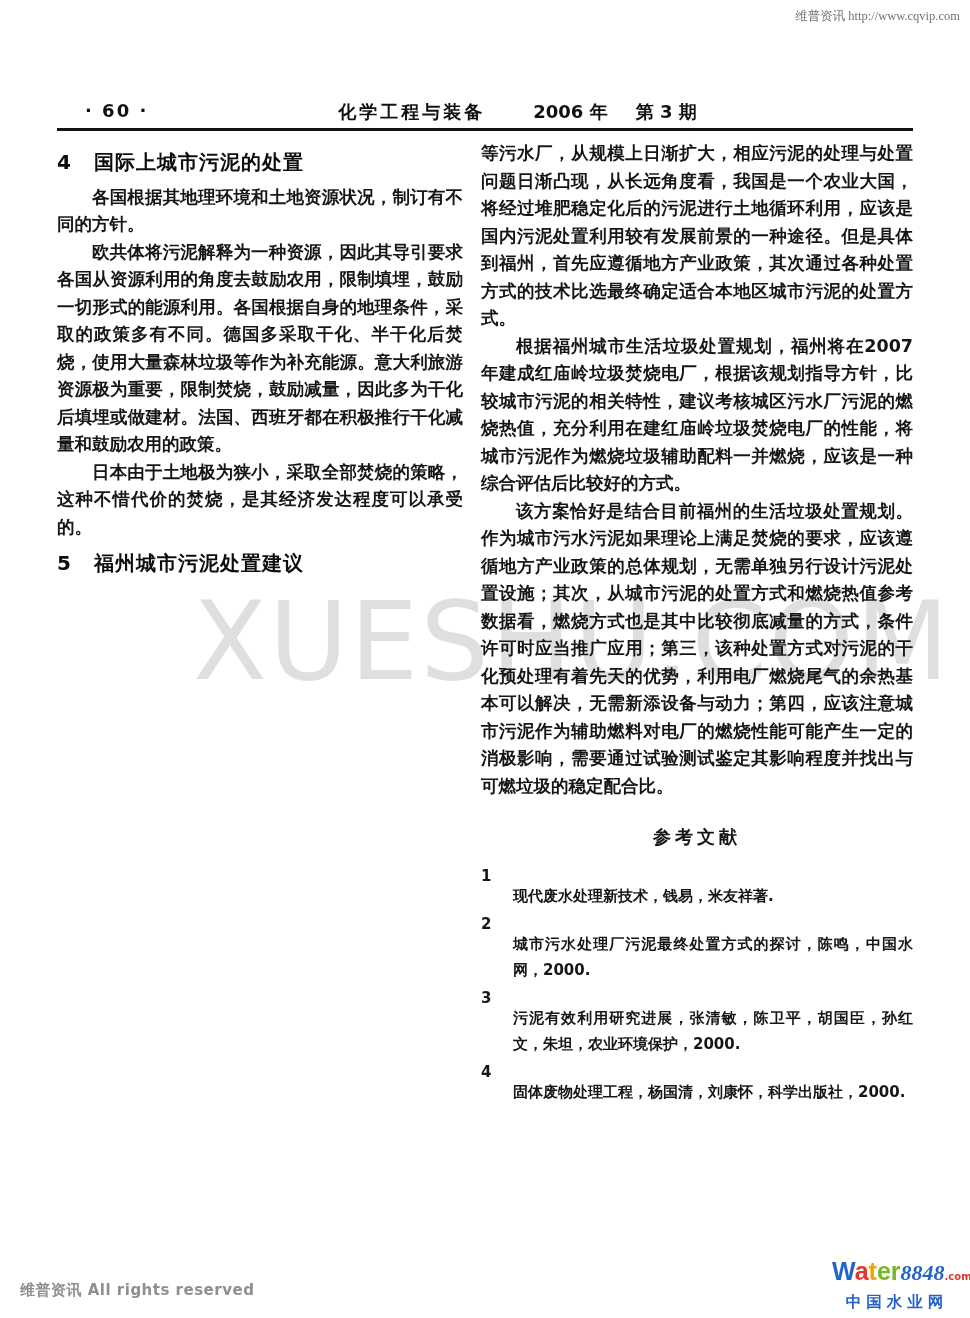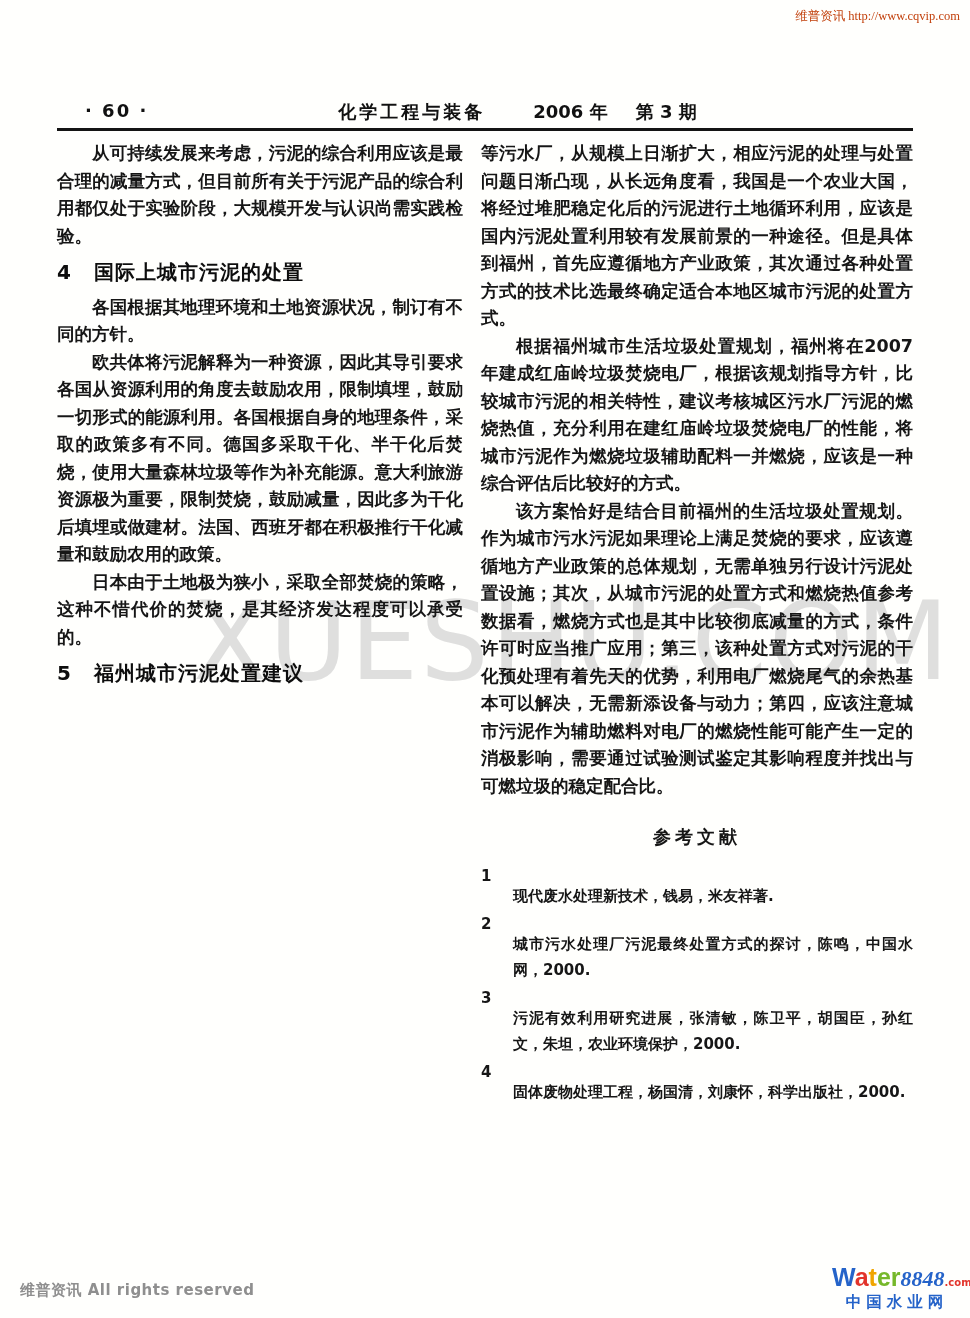--- a/index.html
+++ b/index.html
@@ -7,21 +7,21 @@
     position:relative;
     width:970px;height:1318px;
     background:#fffffd;
     overflow:hidden;
     font-family:"DejaVu Sans","Liberation Sans",sans-serif;
     color:#1b1b1b;
   }
   
   .vip-notice{
     position:absolute;top:8px;right:10px;
-    font-size:12.5px;color:#c2410c;
+    font-size:12.5px;color:#737373;
     font-family:"Liberation Serif","DejaVu Serif",serif;
   }
   
   .journal-header{
     position:absolute;top:100px;left:57px;width:855px;
     display:flex;align-items:flex-start;
     font-weight:700;font-size:18px;color:#111;
   }
   .jh-pagenum{margin-left:28px;letter-spacing:2px;}
   .jh-title{margin-left:190px;letter-spacing:3px;}
@@ -78,21 +78,21 @@
   .logo-letter{
     font-size:25px;font-weight:800;
     font-family:"Liberation Sans","DejaVu Sans",sans-serif;
   }
   .logo-number{
     font-size:22px;font-weight:700;font-style:italic;
     font-family:"Liberation Serif","DejaVu Serif",serif;
   }
   .logo-domain{font-size:10px;font-weight:700;}
   .logo-tagline{
-    margin-top:3px;font-size:15.5px;font-weight:800;
+    margin-top:9px;font-size:15.5px;font-weight:800;
     letter-spacing:5px;white-space:nowrap;
   }
 </style>
 </head>
 <body>
 
 <div class="page">
 
   <div class="vip-notice">维普资讯 http://www.cqvip.com</div>
 
@@ -102,21 +102,20 @@
     <span class="jh-year">2006 年</span>
     <span class="jh-issue">第 3 期</span>
   </div>
   <div class="header-rule"></div>
 
   <div class="watermark">XUESHU.COM</div>
 
   <div class="columns">
 
     <div class="col col-left">
-      <p class="para">从可持续发展来考虑，污泥的综合利用应该是最合理的减量方式，但目前所有关于污泥产品的综合利用都仅处于实验阶段，大规模开发与认识尚需实践检验。</p>
 
       <div class="section-heading">
         <span class="sec-num">4</span>
         <span>国际上城市污泥的处置</span>
       </div>
       <p class="para">各国根据其地理环境和土地资源状况，制订有不同的方针。</p>
       <p class="para">欧共体将污泥解释为一种资源，因此其导引要求各国从资源利用的角度去鼓励农用，限制填埋，鼓励一切形式的能源利用。各国根据自身的地理条件，采取的政策多有不同。德国多采取干化、半干化后焚烧，使用大量森林垃圾等作为补充能源。意大利旅游资源极为重要，限制焚烧，鼓励减量，因此多为干化后填埋或做建材。法国、西班牙都在积极推行干化减量和鼓励农用的政策。</p>
       <p class="para">日本由于土地极为狭小，采取全部焚烧的策略，这种不惜代价的焚烧，是其经济发达程度可以承受的。</p>
 
       <div class="section-heading">

